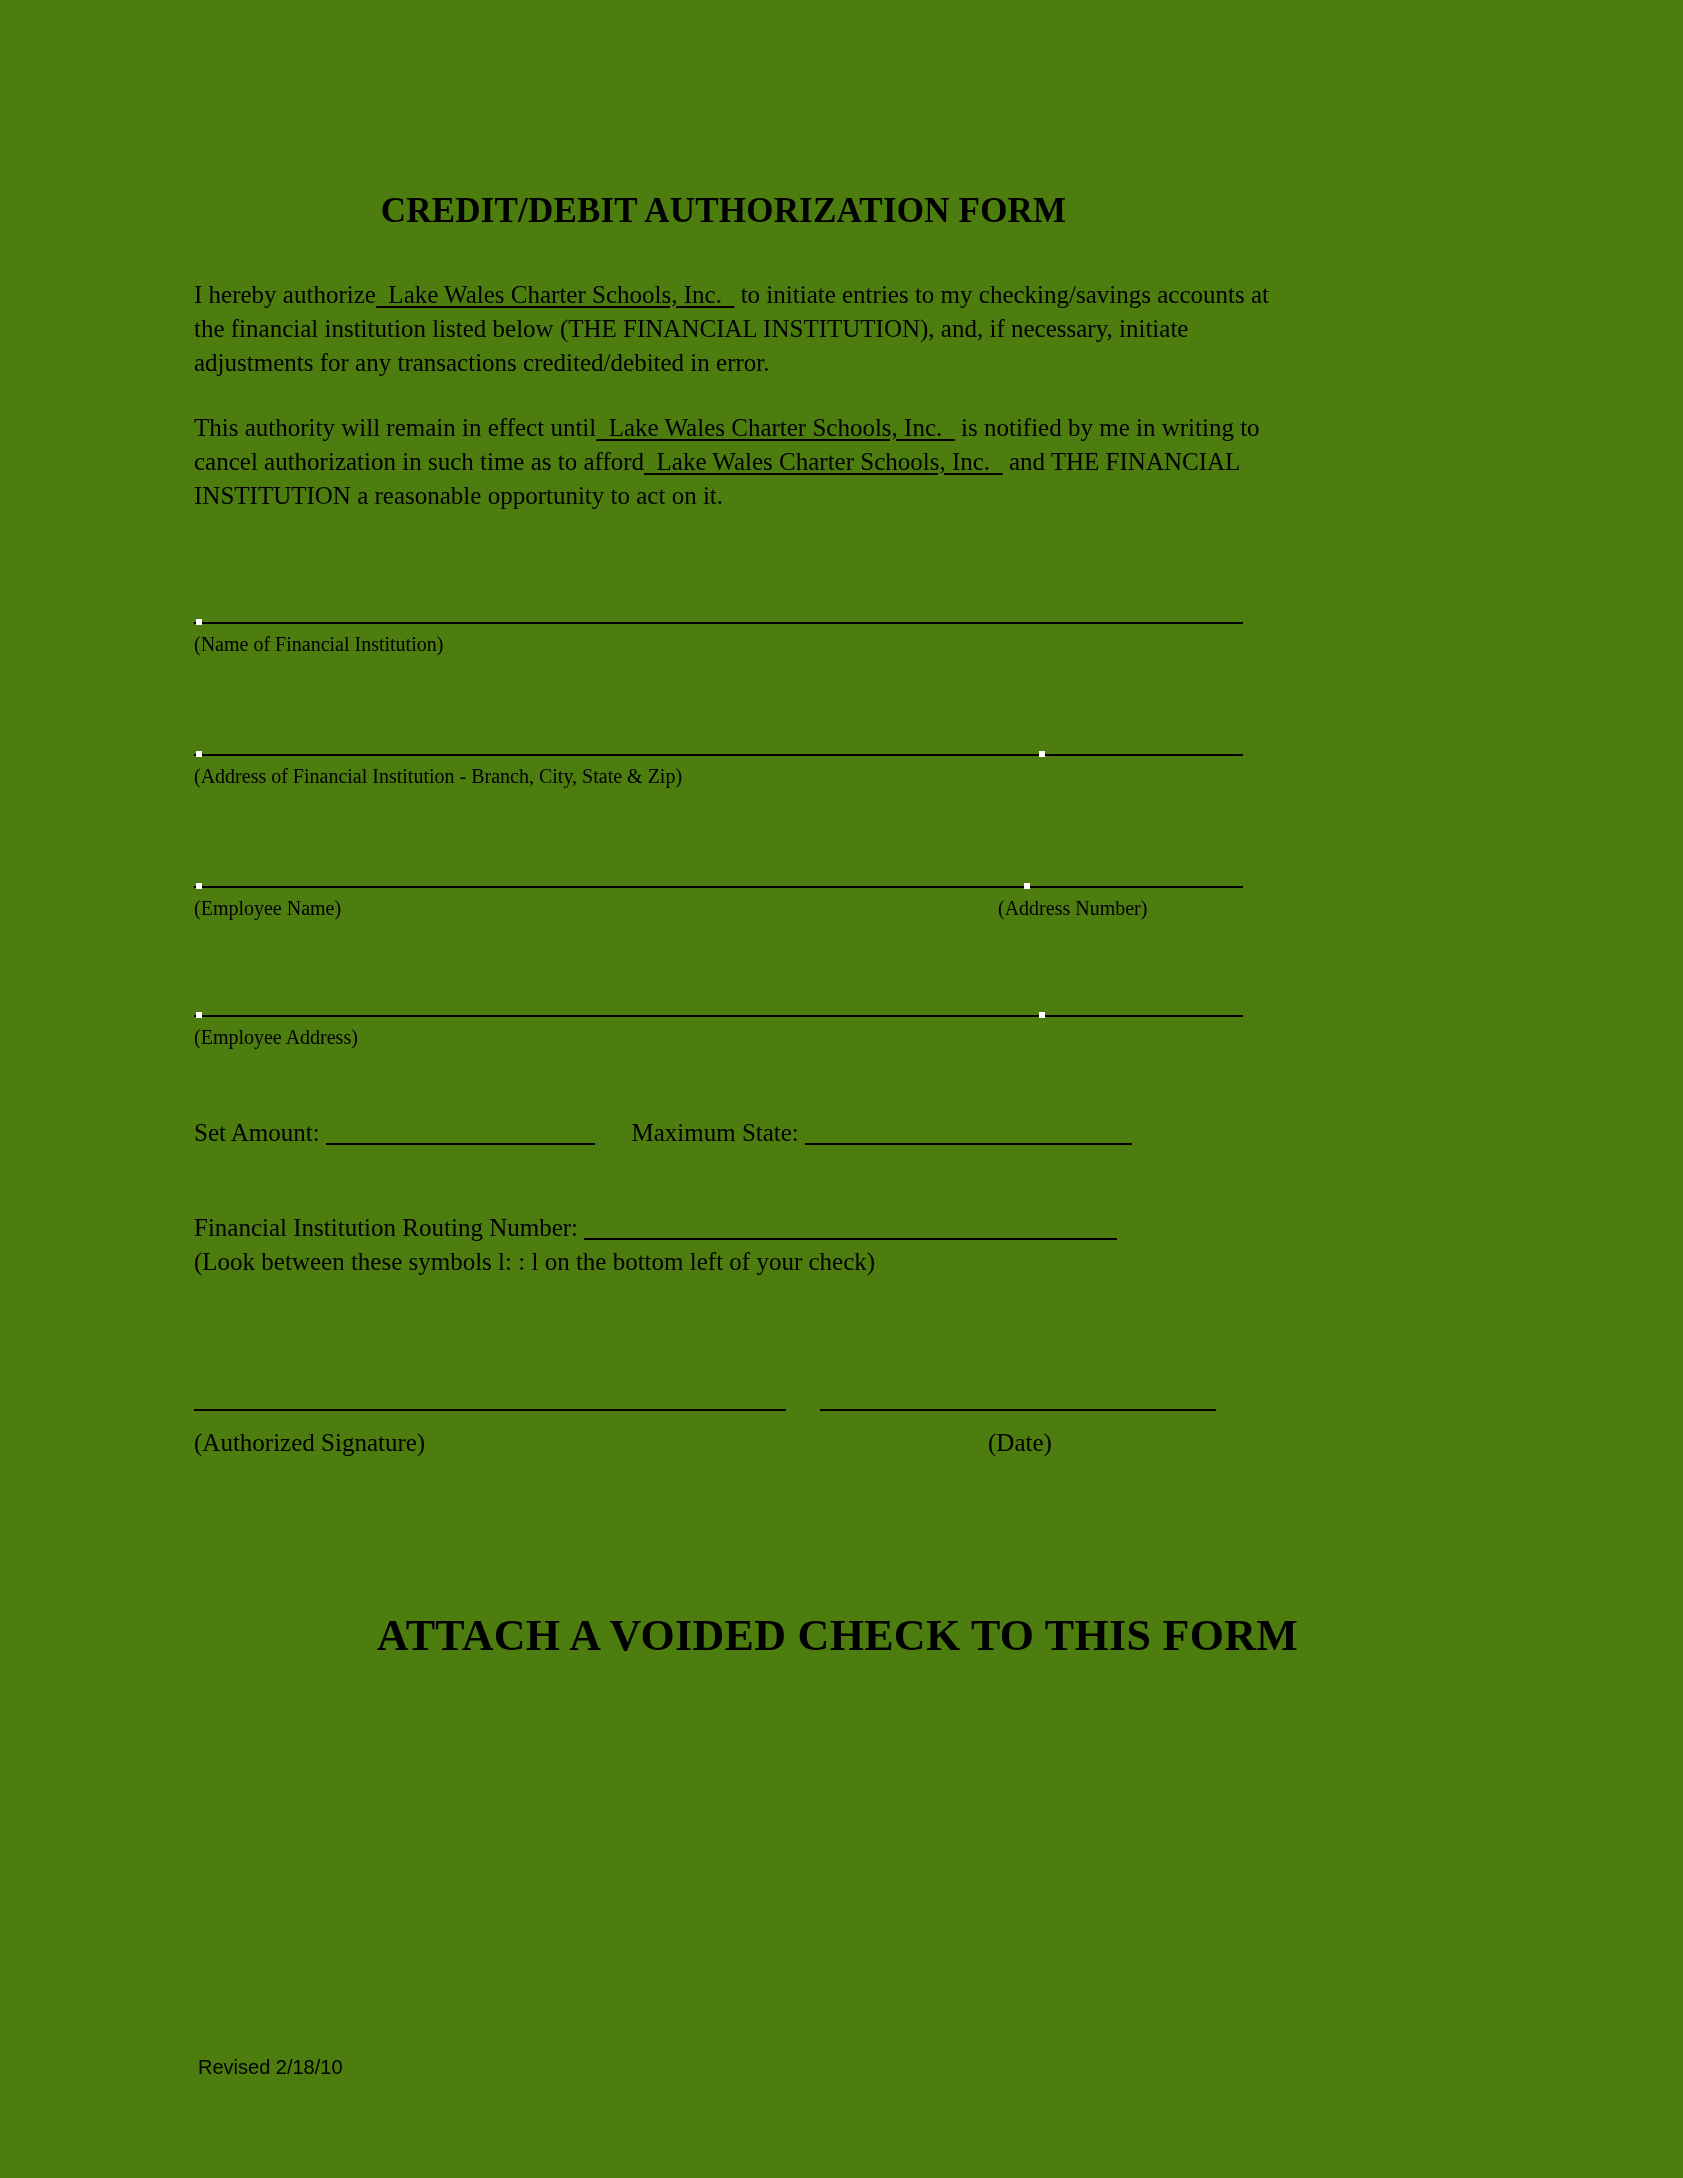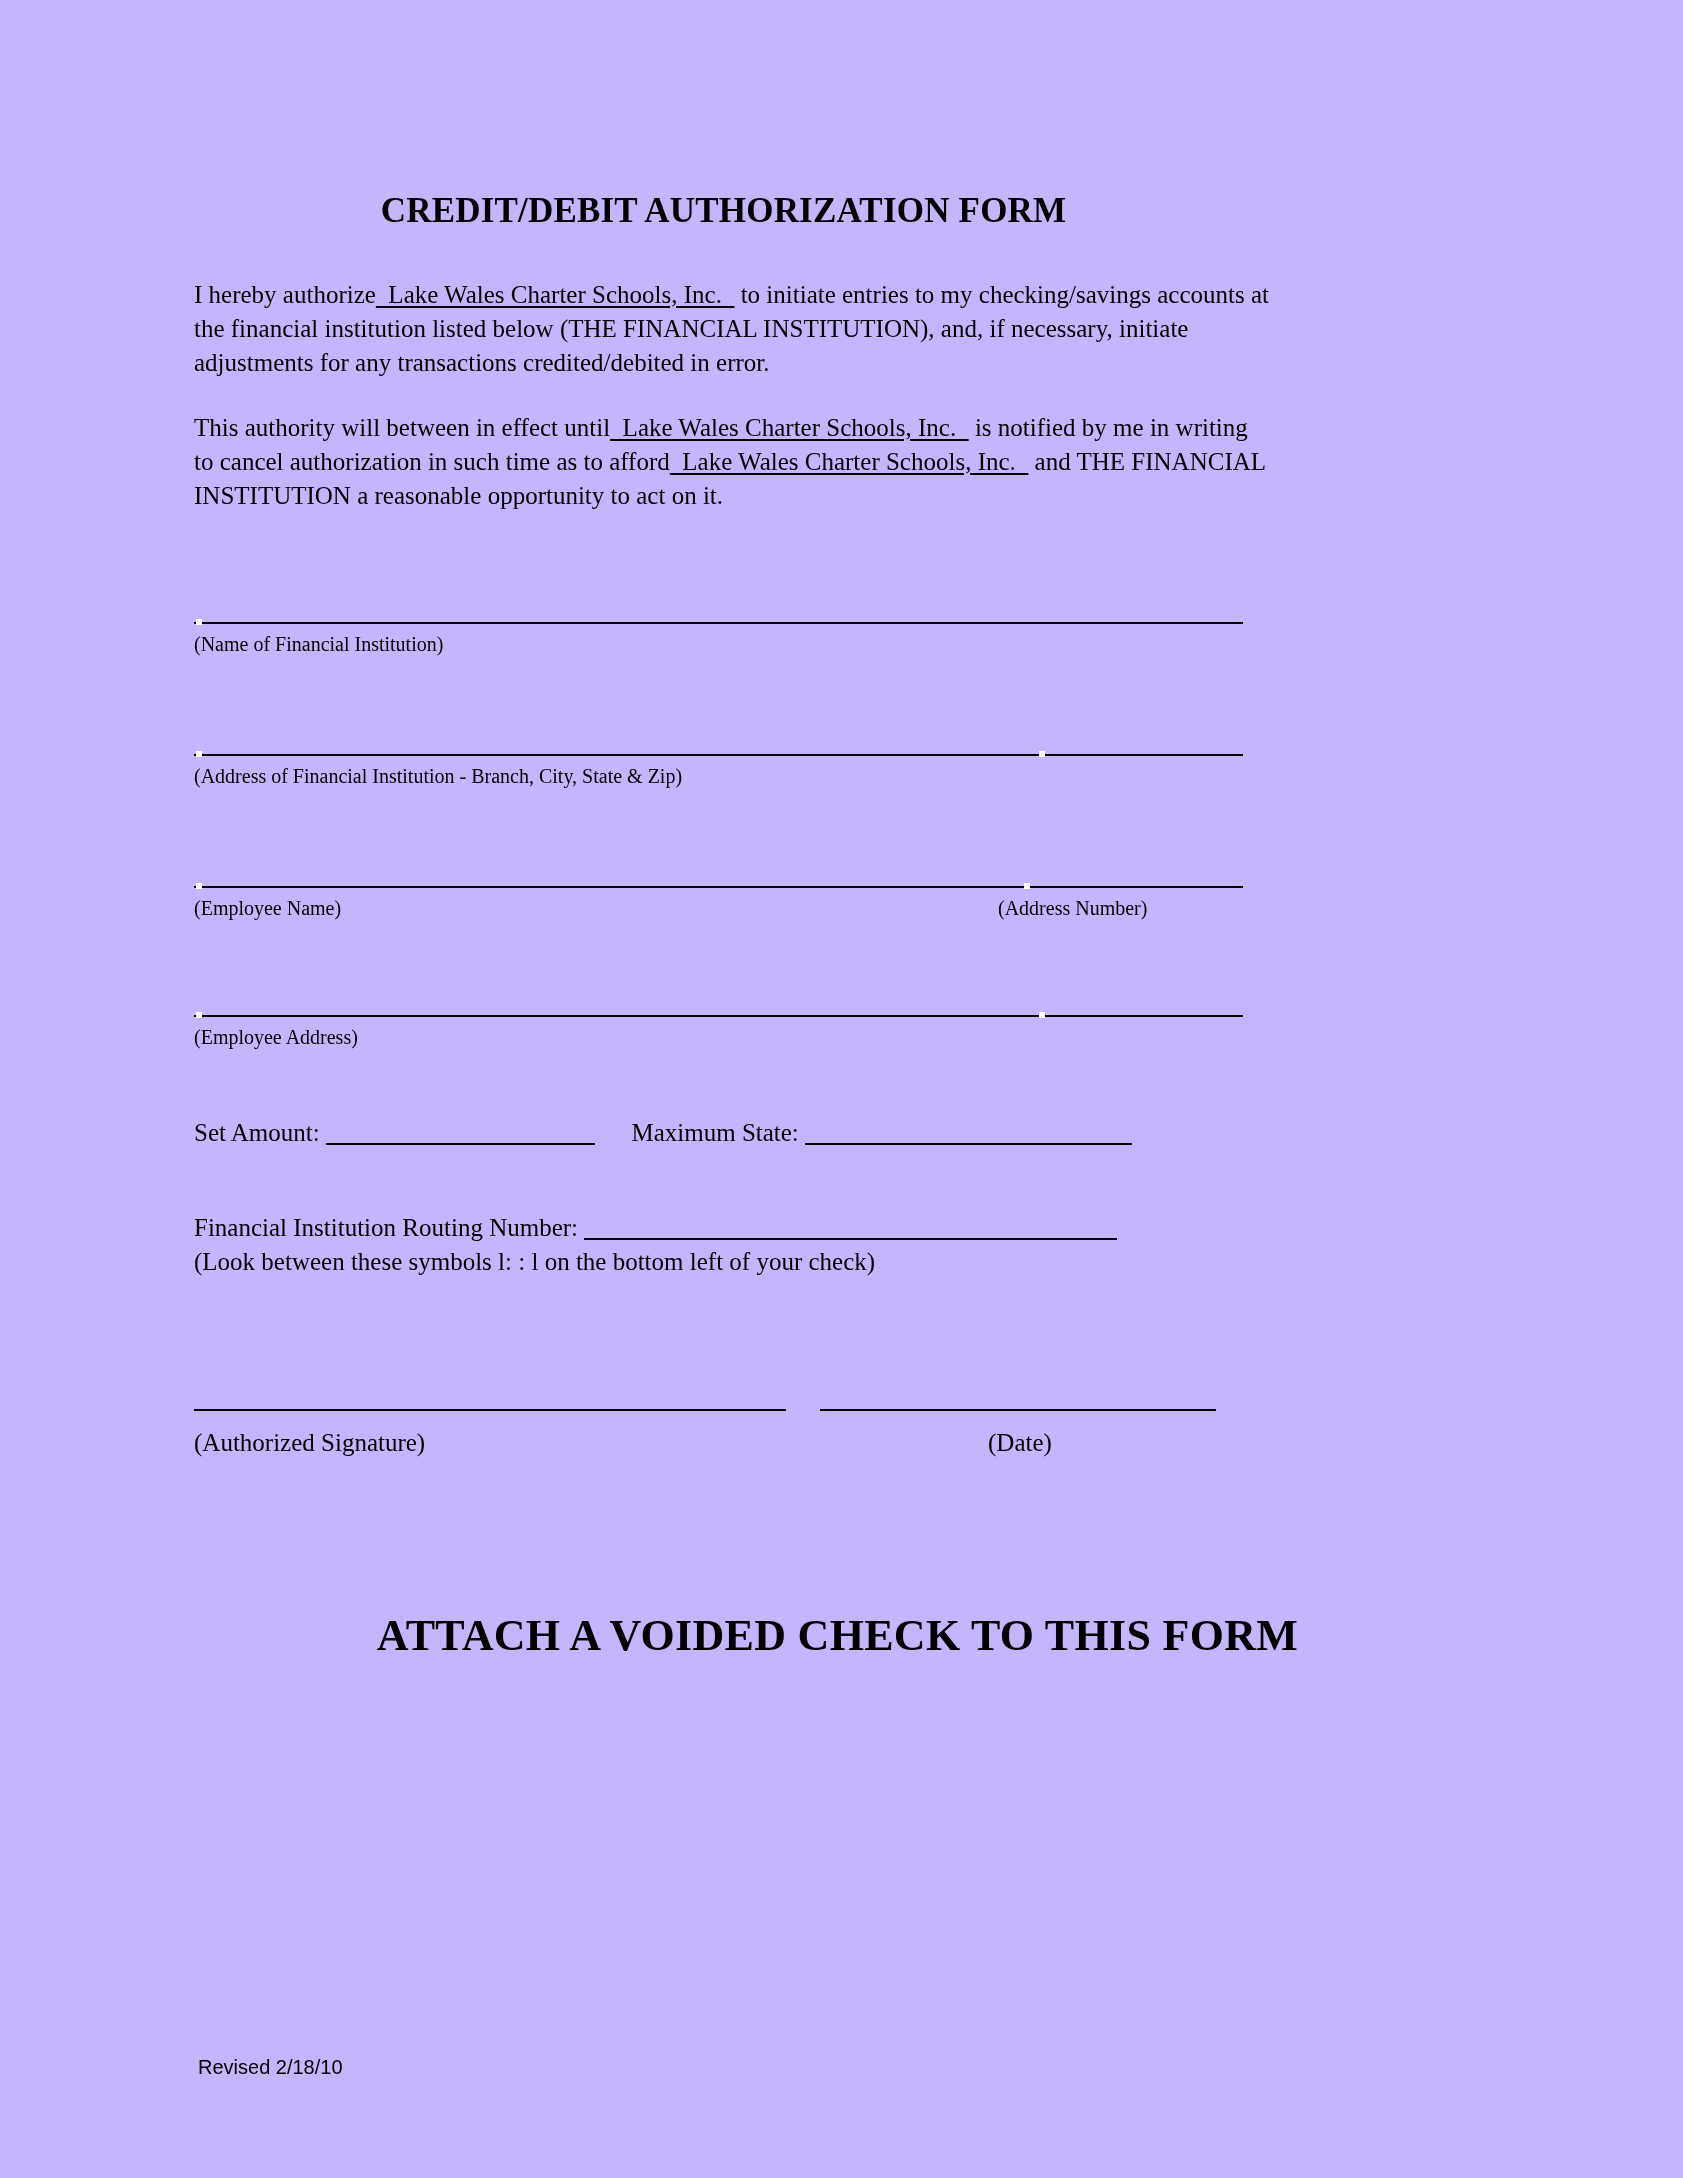--- a/index.html
+++ b/index.html
@@ -15,21 +15,21 @@
     color: #000000;
     -webkit-font-smoothing: antialiased;
   }
 
   
   .page {
     position: absolute;
     left: 0; top: 0;
     width: 1683px;
     height: 2178px;
-    background: #c4b5fd;
+    background: #4d7c0f;
     overflow: hidden;
   }
 
   
   .content {
     position: absolute;
     left: 194px;
     top: 0;
     width: 1287px;
   }
@@ -153,21 +153,21 @@
 
   <div class="content">
 
     <h1 class="doc-title">CREDIT/DEBIT AUTHORIZATION FORM</h1>
 
     <p class="para para-1">
       <span>I hereby authorize</span><span class="fillname">  Lake Wales Charter Schools, Inc.  </span><span>  to initiate entries to my checking/savings accounts at the financial institution listed below (THE FINANCIAL INSTITUTION), and, if necessary, initiate adjustments for any transactions credited/debited in error.</span>
     </p>
 
     <p class="para para-2">
-      <span>This authority will between in effect until</span><span class="fillname">  Lake Wales Charter Schools, Inc.  </span><span> is notified by me in writing to cancel authorization in such time as to afford</span><span class="fillname">  Lake Wales Charter Schools, Inc.  </span><span>  and THE FINANCIAL INSTITUTION a reasonable opportunity to act on it.</span>
+      <span>This authority will remain in effect until</span><span class="fillname">  Lake Wales Charter Schools, Inc.  </span><span> is notified by me in writing to cancel authorization in such time as to afford</span><span class="fillname">  Lake Wales Charter Schools, Inc.  </span><span>  and THE FINANCIAL INSTITUTION a reasonable opportunity to act on it.</span>
     </p>
 
     <div class="fieldblock" style="margin-top:109px;">
       <div class="rule" style="width:1049px;">
         <span class="notch" style="left:2px;"></span>
       </div>
       <div class="caption-row">
         <span class="caption-left">(Name of Financial Institution)</span>
       </div>
     </div>

